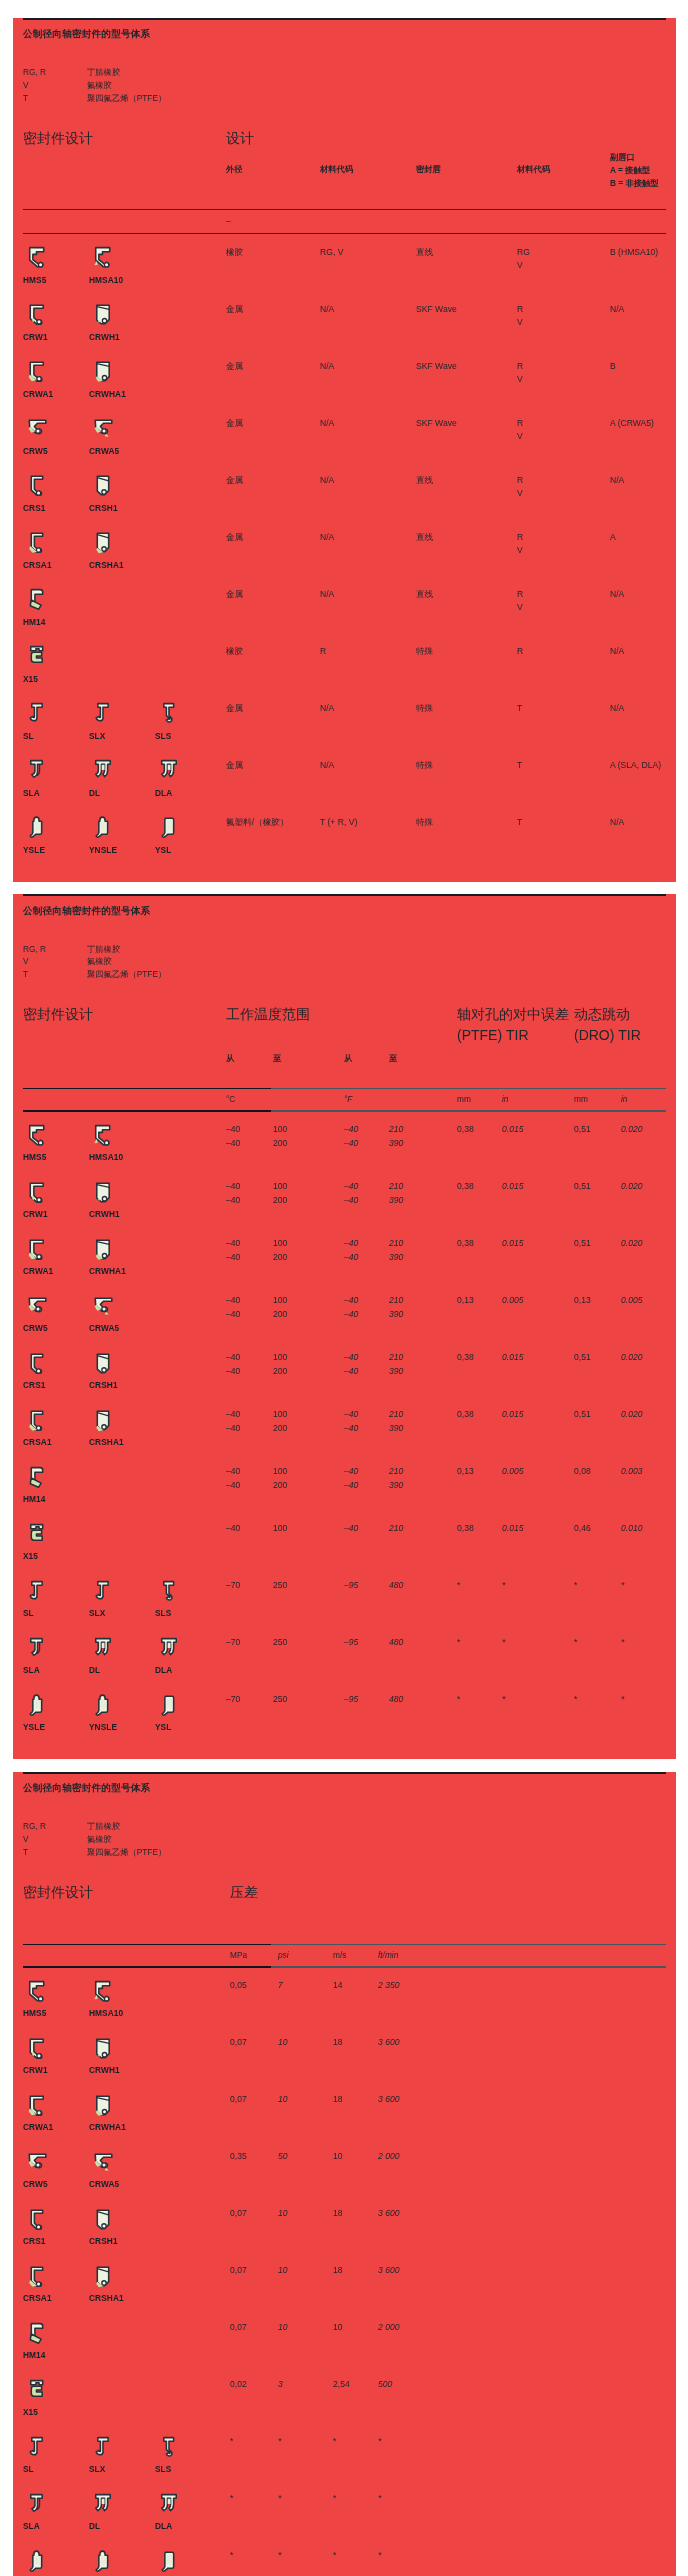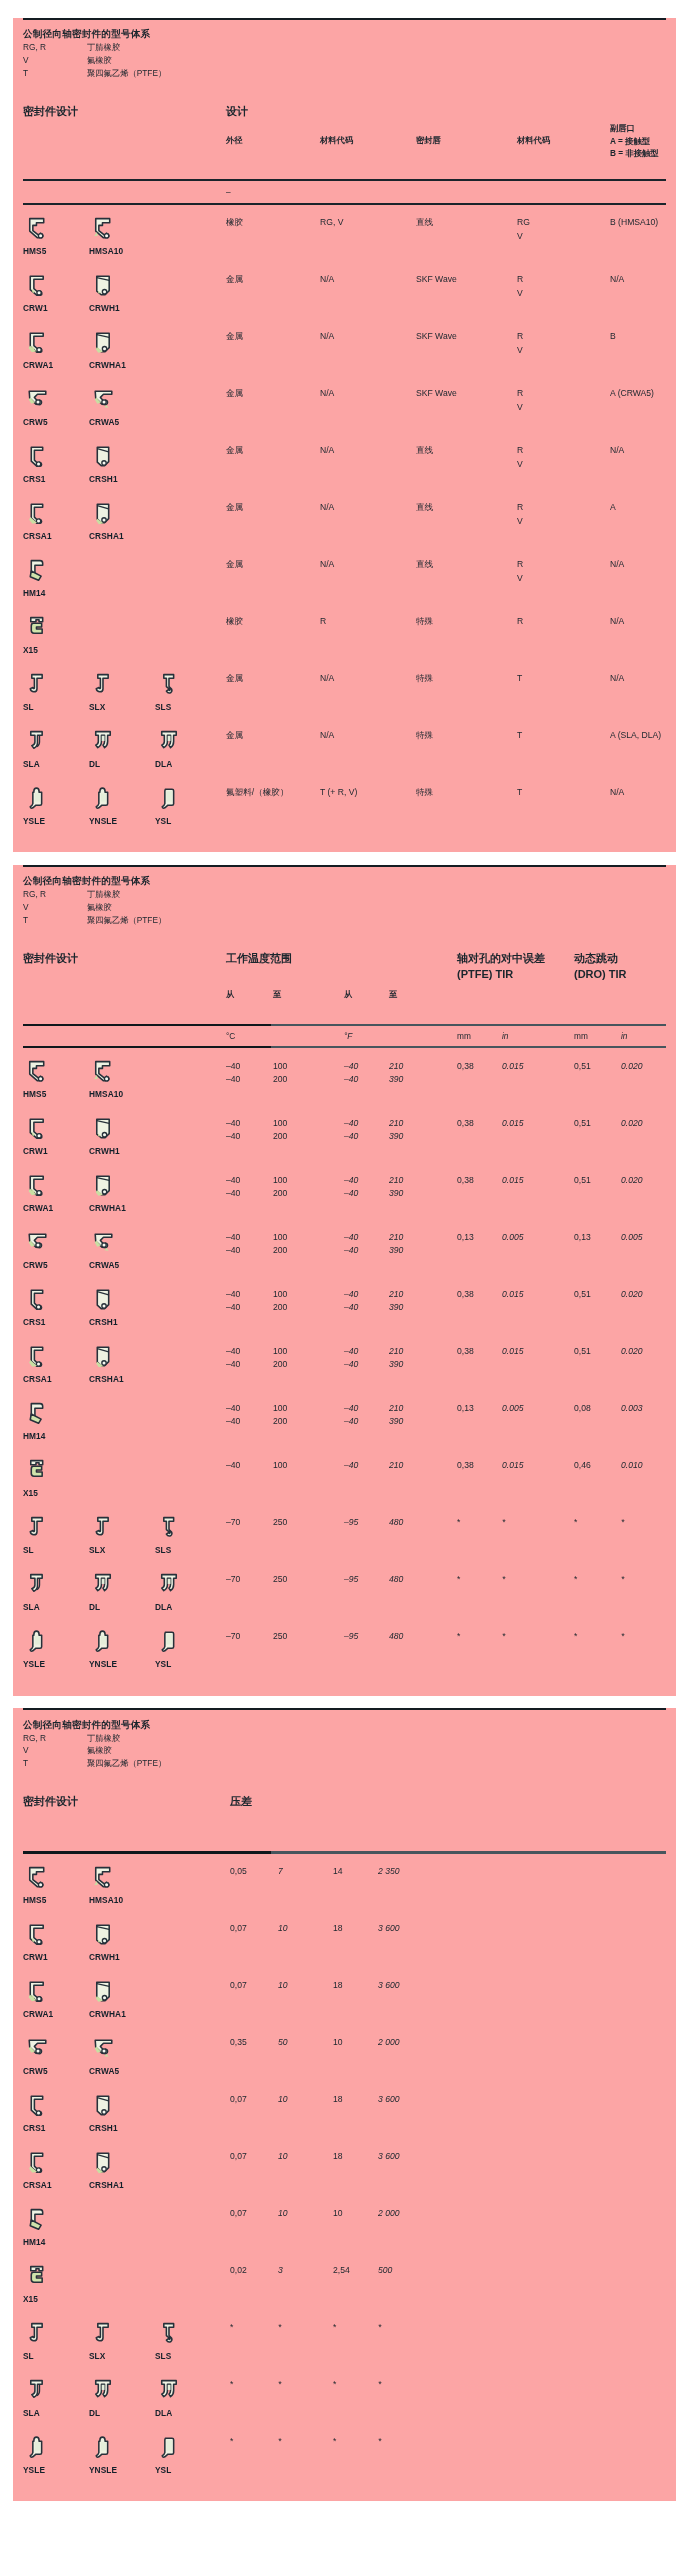--- a/index.html
+++ b/index.html
@@ -1,31 +1,31 @@
 <!DOCTYPE html>
 <html style="font-size:10.2px"><head>
 <meta charset="utf-8">
 <style>
   html,body{margin:0;padding:0;background:#fff;}
   body{width:689px;font-family:"Liberation Sans","DejaVu Sans",sans-serif;color:#1b262d;}
-  .panel{background:#fca5a5;margin:0 13.4px;padding:0 9.6px 11.5px;}
+  .panel{background:#ef4444;margin:0 13.4px;padding:0 9.6px 11.5px;}
   #p1{margin-top:14px}
   #p2{margin-top:12.8px}
   #p3{margin-top:12.8px}
   .toprule{height:1.9px;background:#141c22;}
   #p1 .toprule{margin-top:0;position:relative;top:18px}
   #p1 .toprule{top:0;margin-top:18px}
   #p2 .toprule,#p3 .toprule{margin-top:9px}
   .ptitle{font-size:9.6px;font-weight:700;margin:8.3px 0 0;letter-spacing:0.2px}
-  .legend{margin-top:0;font-size:8.3px;line-height:1.55}
+  .legend{margin-top:25px;font-size:8.3px;line-height:1.55}
   .lcode{display:inline-block;width:64px}
   .g1{display:grid;grid-template-columns:203px 94px 96px 101px 93px 1fr}
   .g2{display:grid;grid-template-columns:203px 47px 71px 45px 68px 45px 72px 47px 1fr}
   .g3{display:grid;grid-template-columns:207px 48px 55px 45px 1fr}
-  .phead{margin-top:23px;font-size:11px;font-weight:700;line-height:1.5}
+  .phead{margin-top:23px;font-size:14px;font-weight:400;line-height:1.5}
   .phead .hcell{white-space:pre-line}
   .phead2{margin-top:15.3px;font-size:8.3px;font-weight:700}
   .auxlip{margin-top:-12.8px;line-height:1.55}
   .rule{height:1.6px;background:#1a242b}
   .rule.split{background:linear-gradient(to right,#0f171c 0,#0f171c 38.5%,#47555d 38.5%,#47555d 100%)}
   .r1a{margin-top:19px}
   .odrow{font-size:8.3px;padding:5.7px 0 6.4px}
   .psub{margin-top:6.4px;font-size:8.3px;font-weight:700}
   .units{font-size:8.3px;padding:5.1px 0 5.7px;font-weight:400}
   #p2 .rule.split{margin-top:24px}
@@ -768,20 +768,27 @@
   <div class="legend">
     <div><span class="lcode">RG, R</span><span>丁腈橡胶</span></div>
     <div><span class="lcode">V</span><span>氟橡胶</span></div>
     <div><span class="lcode">T</span><span>聚四氟乙烯（PTFE）</span></div>
   </div>
   <div class="phead g3">
     <div class="hcell">密封件设计</div>
     <div class="hcell" style="grid-column:2 / span 2">压差</div>
   </div>
   <div class="rule split"></div>
+  <div class="units g3">
+    <div></div>
+    <div>MPa</div>
+    <div class="imp">psi</div>
+    <div>m/s</div>
+    <div class="imp">ft/min</div>
+  </div>
   <div class="rule split" style="margin-top:0"></div>
   <div id="rows-2" class="rows">
       <div class="trow g3">
         <div class="cell icons">
           <figure class="seal-fig">
             <svg class="seal" viewBox="0 0 56 56">
               <use href="#p-hms"></use>
             </svg>
             <figcaption>HMS5</figcaption>
           </figure>

